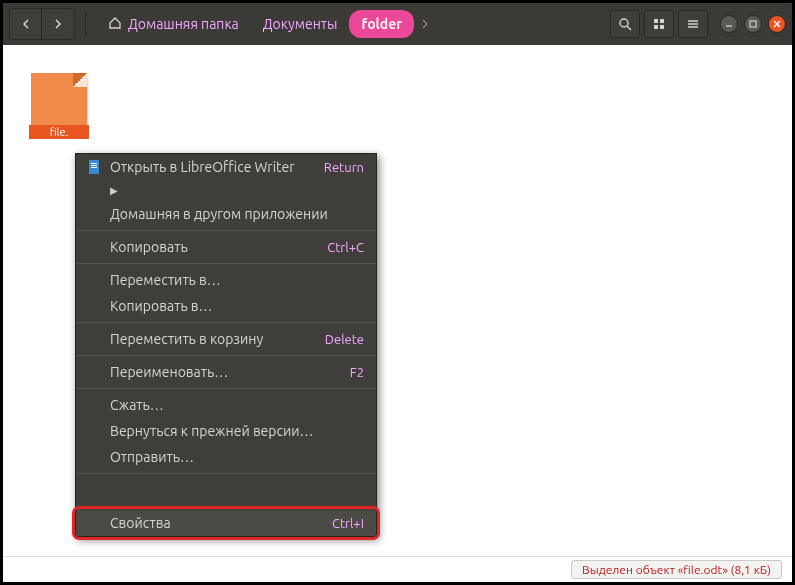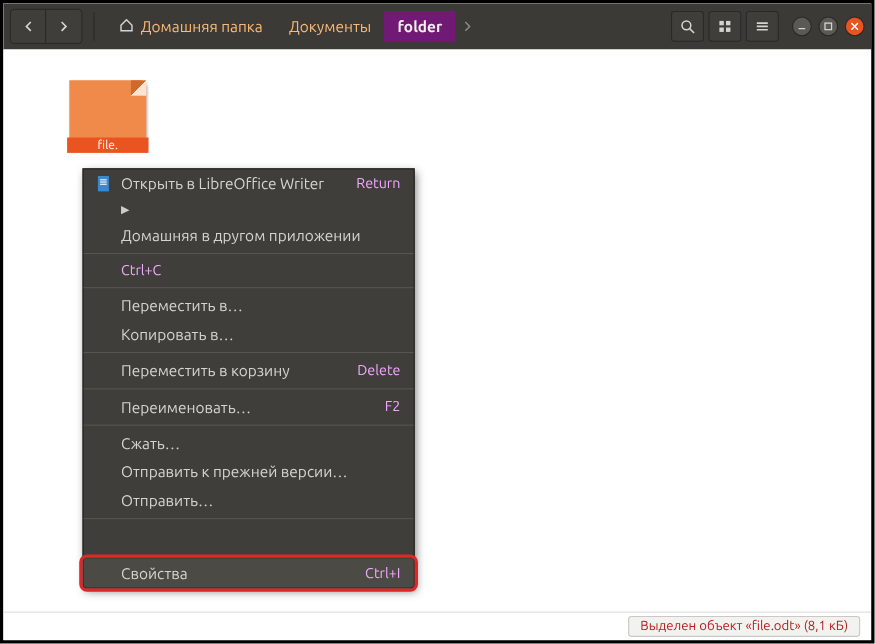--- a/index.html
+++ b/index.html
@@ -7,36 +7,36 @@
 
 
 .toolbar { height: 42px; background: #3b3a37; display: flex; align-items: center; padding: 0 6px; gap: 4px; color: #d6d4cf; font-size: 14px; }
 .nav-group { display: flex; border: 1px solid #2a2927; border-radius: 4px; overflow: hidden; }
 .nav-btn { width: 32px; height: 30px; display: flex; align-items: center; justify-content: center; background: #3f3e3a; border-right: 1px solid #2a2927; cursor: pointer; }
 .nav-btn:last-child { border-right: none; }
 .nav-btn svg { width: 10px; height: 10px; }
 .vsep { width: 1px; height: 26px; background: #2a2927; margin: 0 6px; }
 
 .breadcrumbs { display: flex; align-items: center; flex: 1; }
-.crumb { padding: 6px 12px; color: #fdba74; cursor: pointer; display: flex; align-items: center; gap: 6px; }
-.crumb.active { background: #701a75; border-radius: 0; font-weight: 600; color: #f2f1ec; }
+.crumb { padding: 6px 12px; color: #f0abfc; cursor: pointer; display: flex; align-items: center; gap: 6px; }
+.crumb.active { background: #ec4899; border-radius: 12px; font-weight: 600; color: #f2f1ec; }
 
 .right-tools { display: flex; align-items: center; gap: 4px; }
 .tool-btn { width: 30px; height: 28px; display: flex; align-items: center; justify-content: center; background: #3f3e3a; border: 1px solid #2a2927; border-radius: 3px; cursor: pointer; }
 .tool-btn svg { width: 14px; height: 14px; }
 
 .window-ctrls { display: flex; gap: 6px; margin-left: 8px; }
 .wctrl { width: 18px; height: 18px; border-radius: 50%; background: #5a5955; border: 1px solid #2a2927; display: flex; align-items: center; justify-content: center; cursor: pointer; }
 .wctrl.close { background: #e95420; }
 .wctrl svg { width: 8px; height: 8px; }
 
 
 .content { position: absolute; top: 42px; left: 0; right: 0; bottom: 26px; background: #fff; }
 .file-icon { position: absolute; left: 28px; top: 28px; width: 54px; text-align: center; cursor: pointer; }
-.file-thumb { width: 70px; height: 62px; background: #f08a4b; border-top-right-radius: 6px; position: relative; box-shadow: 1px 1px 2px rgba(0,0,0,0.2); margin-left: 32px; }
+.file-thumb { width: 56px; height: 62px; background: #f08a4b; border-top-right-radius: 6px; position: relative; box-shadow: 1px 1px 2px rgba(0,0,0,0.2); }
 .file-thumb::before { content: ""; position: absolute; top: 0; right: 0; width: 14px; height: 14px; background: linear-gradient(135deg, #d06a2b 50%, #fbe4d4 50%); }
 .file-label-strip { position: absolute; bottom: -4px; left: -2px; right: -2px; background: #e95420; color: #fff; font-size: 11px; padding: 1px 3px; white-space: nowrap; overflow: hidden; }
 
 
 .ctx-menu { position: absolute; left: 72px; top: 108px; width: 302px; background: #3f3e3a; border: 1px solid #23221f; box-shadow: 2px 3px 8px rgba(0,0,0,0.5); color: #d6d4cf; font-size: 14px; }
 .mi { display: flex; align-items: center; padding: 5px 12px 5px 34px; position: relative; cursor: pointer; }
 .mi .label { flex: 1; }
 .mi .accel { color: #f0abfc; font-size: 13px; }
 .mi .sub-arrow { color: #cfcdc7; font-size: 10px; }
 .mi-icon { position: absolute; left: 10px; width: 16px; height: 16px; display: flex; align-items: center; justify-content: center; }
@@ -151,20 +151,21 @@
       <span class="accel">Return</span>
     </div>
     <div class="mi">
       <span class="sub-arrow">▶</span>
     </div>
     <div class="mi">
       <span class="label">Домашняя в другом приложении</span>
     </div>
     <div class="ms"></div>
     <div class="mi">
+      <span class="label">Копировать</span>
       <span class="accel">Ctrl+C</span>
     </div>
     <div class="ms"></div>
     <div class="mi">
       <span class="label">Переместить в…</span>
     </div>
     <div class="mi">
       <span class="label">Копировать в…</span>
     </div>
     <div class="ms"></div>
@@ -175,21 +176,21 @@
     <div class="ms"></div>
     <div class="mi">
       <span class="label">Переименовать…</span>
       <span class="accel">F2</span>
     </div>
     <div class="ms"></div>
     <div class="mi">
       <span class="label">Сжать…</span>
     </div>
     <div class="mi">
-      <span class="label">Отправить к прежней версии…</span>
+      <span class="label">Вернуться к прежней версии…</span>
     </div>
     <div class="mi">
       <span class="label">Отправить…</span>
     </div>
     <div class="ms"></div>
     <div class="mi highlight">
       <span class="label">Свойства</span>
       <span class="accel">Ctrl+I</span>
     </div>
   </div>

